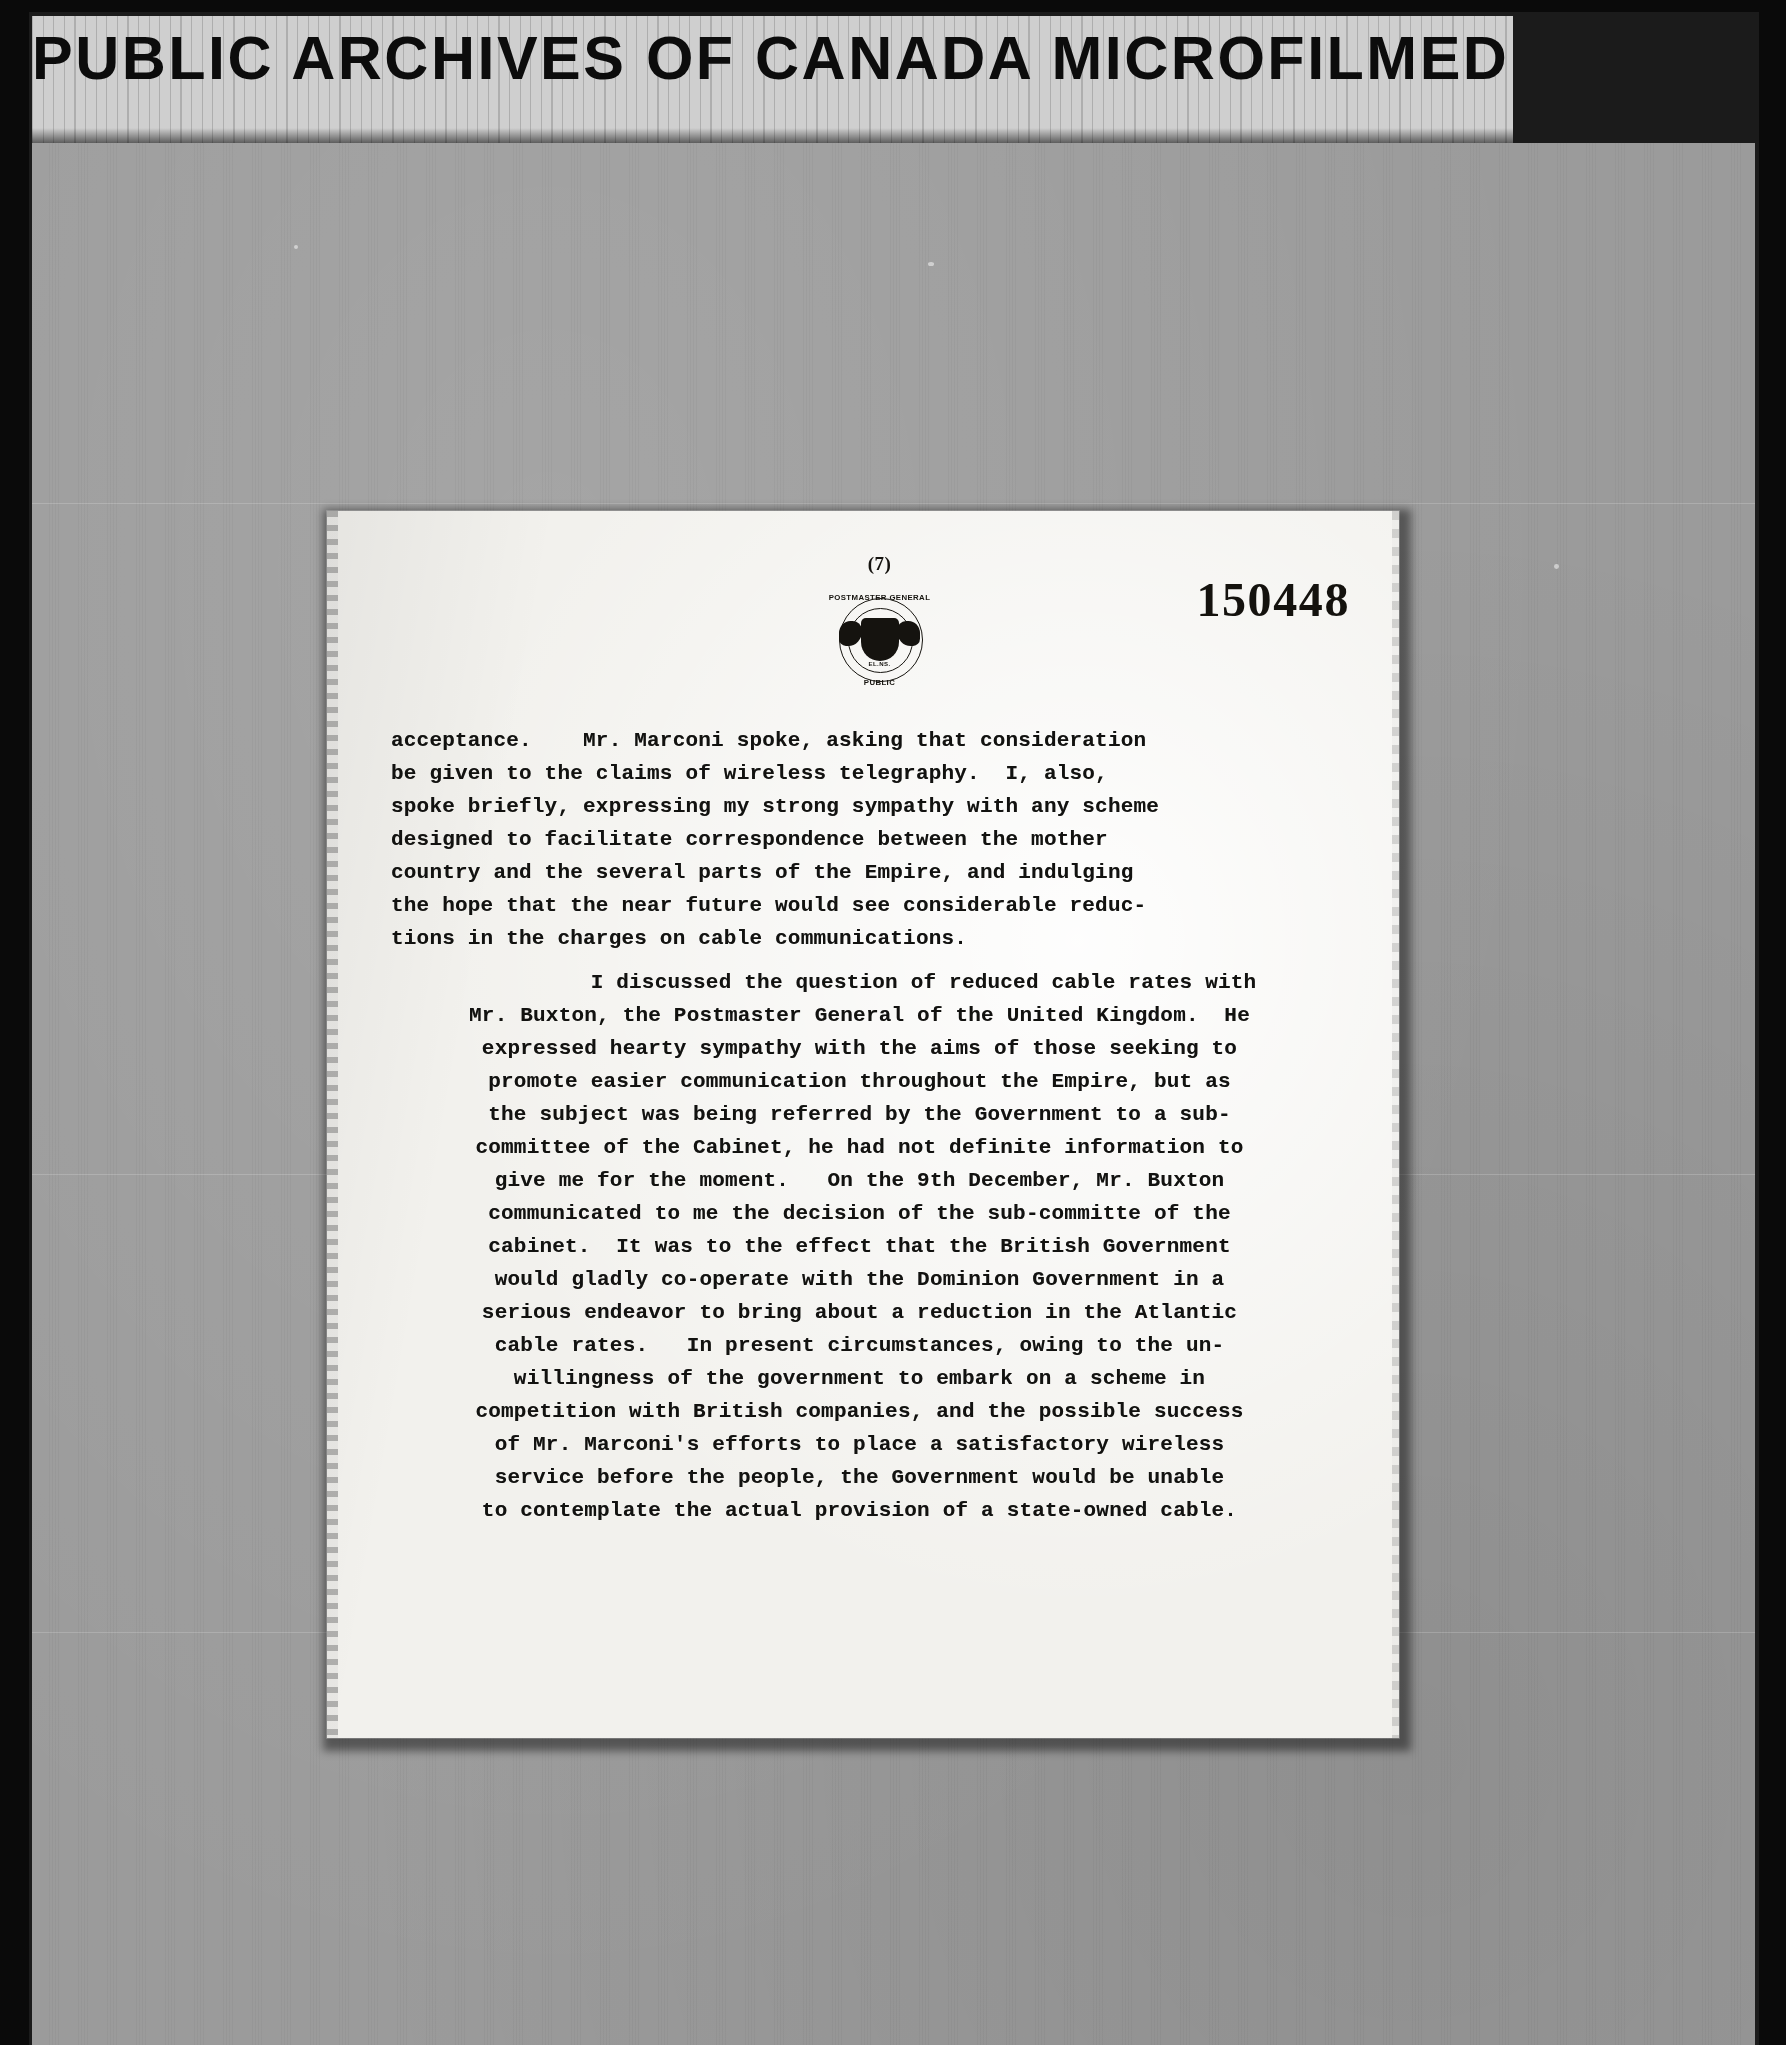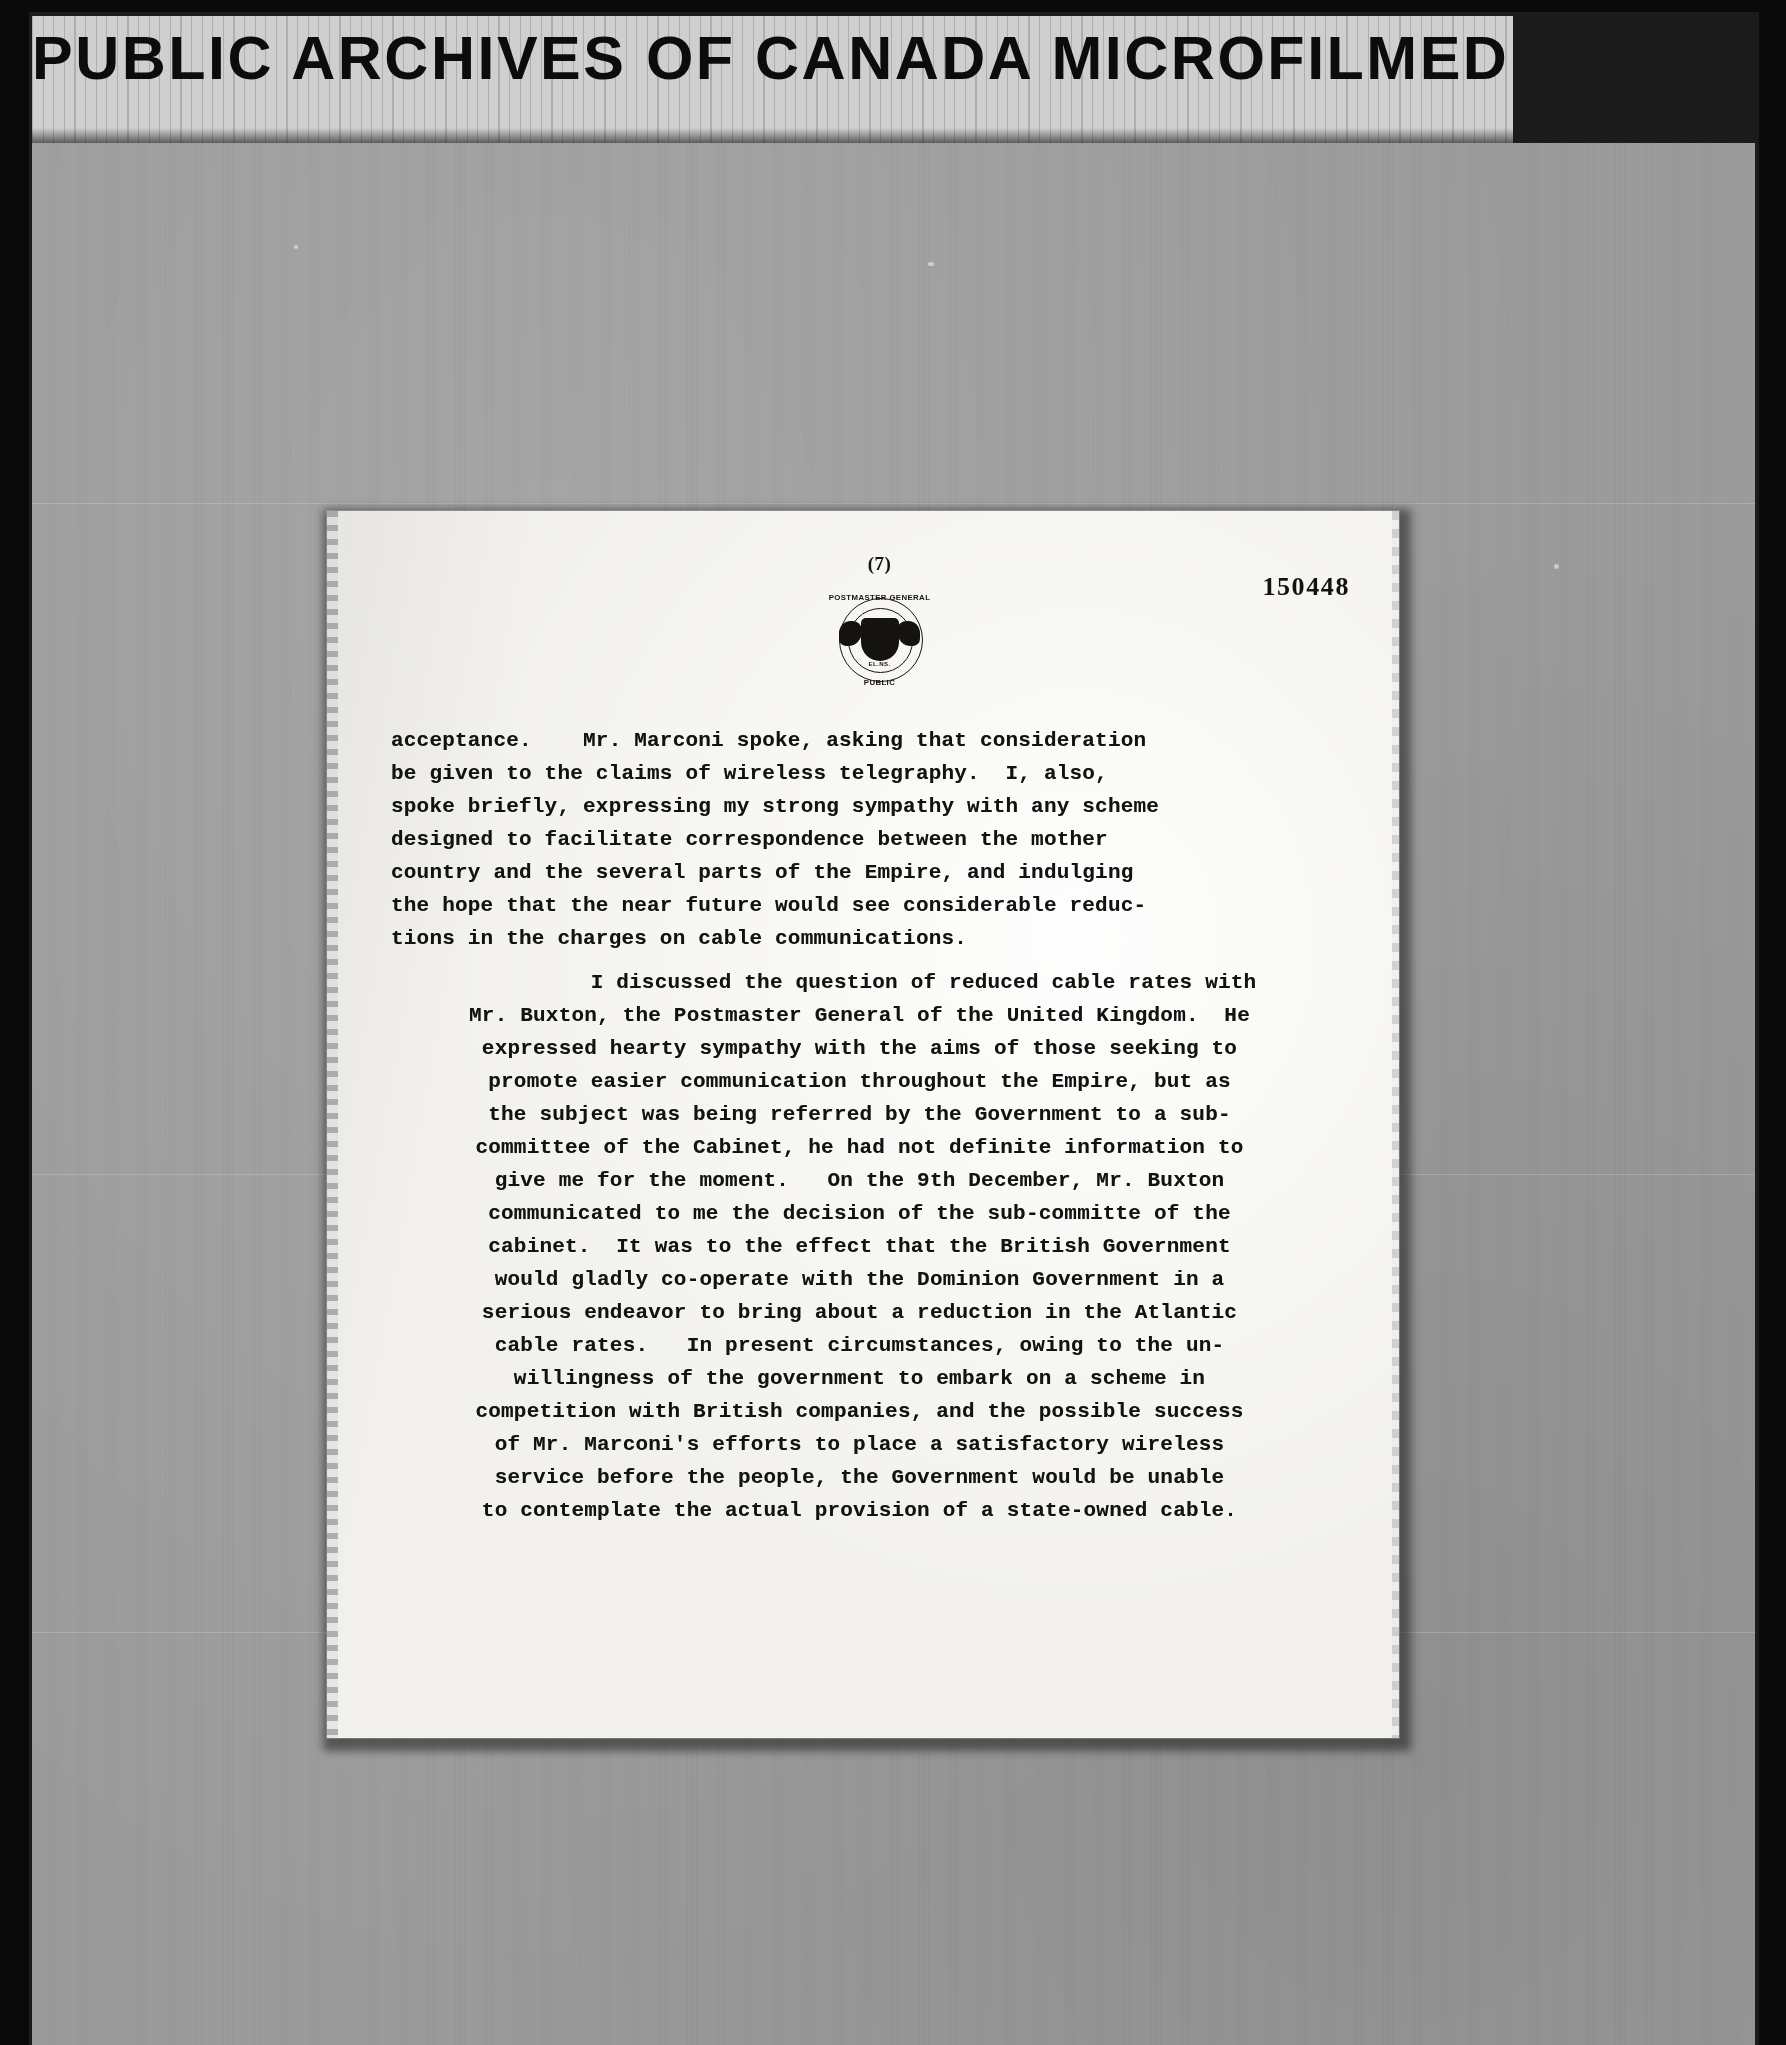--- a/index.html
+++ b/index.html
@@ -203,21 +203,21 @@
     letter-spacing:0.4px;
   }
 
   
   #archive-number {
     position: absolute;
     right: 49px;
     top: 61px;
     font-family: "Liberation Serif", serif;
     font-weight: bold;
-    font-size: 26px;
+    font-size: 48px;
     letter-spacing: 1.6px;
     color: #14120e;
     white-space: nowrap;
   }
 
   
   #doc-body {
     position: absolute;
     left: 64px;
     top: 213px;

